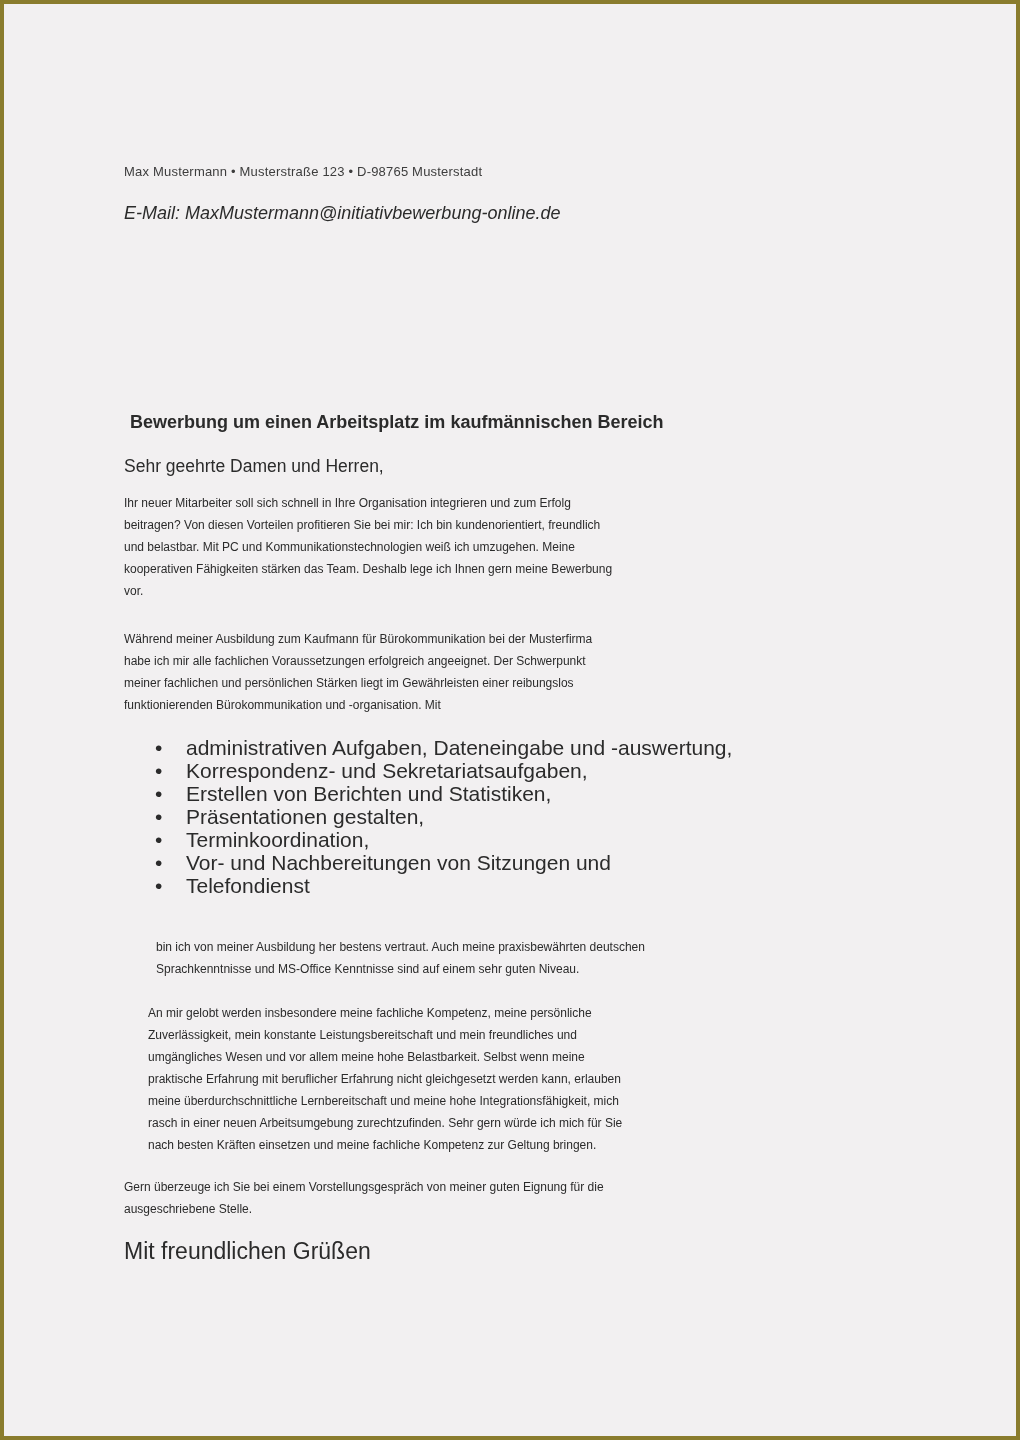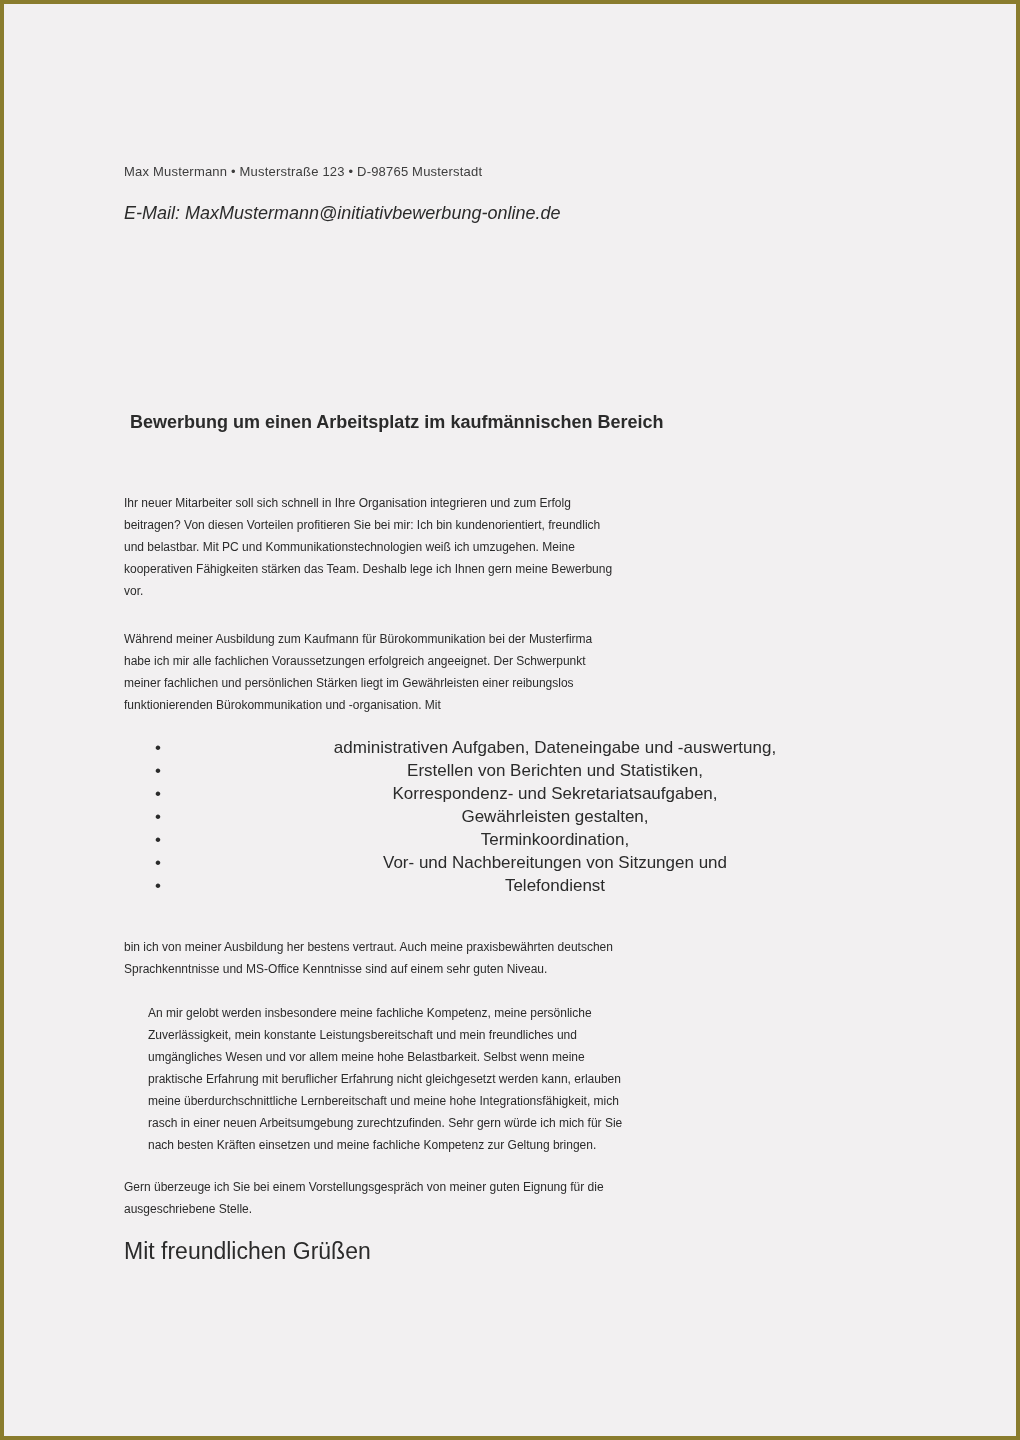--- a/index.html
+++ b/index.html
@@ -49,75 +49,75 @@
     font-size: 17.5px;
     line-height: 22px;
   }
   .para {
     font-size: 12px;
     line-height: 22px;
     white-space: pre-line;
   }
   .p1 { top: 488px; }
   .p2 { top: 624px; }
-  .p3 { top: 932px; }
+  .p3 { top: 932px; margin-left: 32px; }
   .p4 { top: 998px; margin-left: 24px; }
   .p5 { top: 1172px; }
   .closing {
     top: 1236px;
     font-size: 23px;
     line-height: 22px;
   }
   ul.duties {
     top: 732px;
     list-style: none;
     padding: 0;
   }
   ul.duties li {
     position: relative;
     padding-left: 62px;
-    font-size: 17px;
+    font-size: 21px;
     line-height: 23px;
-    text-align: center;
   }
   ul.duties li::before {
     content: "\2022";
     position: absolute;
     left: 31px;
     top: 0;
   }
 </style>
 </head>
 <body>
 
 <div class="page" style="background: rgb(242, 240, 241); border-color: rgb(138, 124, 46); color: rgb(43, 43, 43); padding-left: 13px;">
 
   <div class="abs sender-line">Max Mustermann  • Musterstraße 123  • D-98765 Musterstadt</div>
 
   <div class="abs email-line">E-Mail: MaxMustermann@initiativbewerbung-online.de</div>
 
   <h1 class="abs subject">Bewerbung um einen Arbeitsplatz im kaufmännischen Bereich</h1>
 
+  <p class="abs salutation">Sehr geehrte Damen und Herren,</p>
 
   <p class="abs para p1">Ihr neuer Mitarbeiter soll sich schnell in Ihre Organisation integrieren und zum Erfolg
 beitragen? Von diesen Vorteilen profitieren Sie bei mir: Ich bin kundenorientiert, freundlich
 und belastbar. Mit PC und Kommunikationstechnologien weiß ich umzugehen. Meine
 kooperativen Fähigkeiten stärken das Team. Deshalb lege ich Ihnen gern meine Bewerbung
 vor.</p>
 
   <p class="abs para p2">Während meiner Ausbildung zum Kaufmann für Bürokommunikation bei der Musterfirma
 habe ich mir alle fachlichen Voraussetzungen erfolgreich angeeignet. Der Schwerpunkt
 meiner fachlichen und persönlichen Stärken liegt im Gewährleisten einer reibungslos
 funktionierenden Bürokommunikation und -organisation. Mit</p>
 
   <ul class="abs duties">
     <li>administrativen Aufgaben, Dateneingabe und -auswertung,</li>
+    <li>Korrespondenz- und Sekretariatsaufgaben,</li>
     <li>Erstellen von Berichten und Statistiken,</li>
-    <li>Korrespondenz- und Sekretariatsaufgaben,</li>
-    <li>Gewährleisten gestalten,</li>
+    <li>Präsentationen gestalten,</li>
     <li>Terminkoordination,</li>
     <li>Vor- und Nachbereitungen von Sitzungen und</li>
     <li>Telefondienst</li>
   </ul>
 
   <p class="abs para p3">bin ich von meiner Ausbildung her bestens vertraut. Auch meine praxisbewährten deutschen
 Sprachkenntnisse und MS-Office Kenntnisse sind auf einem sehr guten Niveau.</p>
 
   <p class="abs para p4">An mir gelobt werden insbesondere meine fachliche Kompetenz, meine persönliche
 Zuverlässigkeit, mein konstante Leistungsbereitschaft und mein freundliches und

